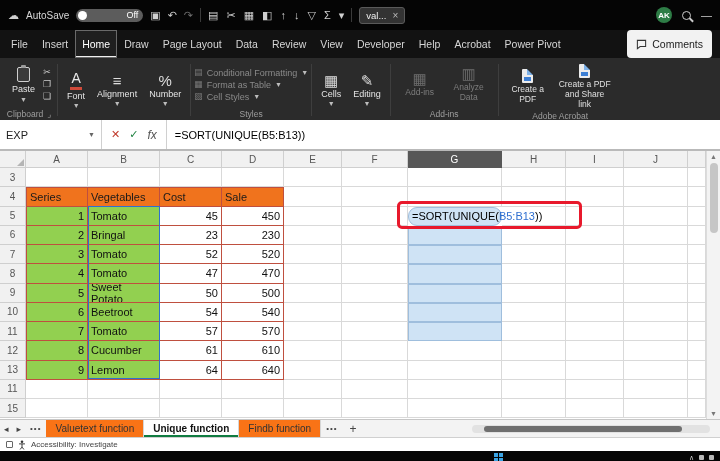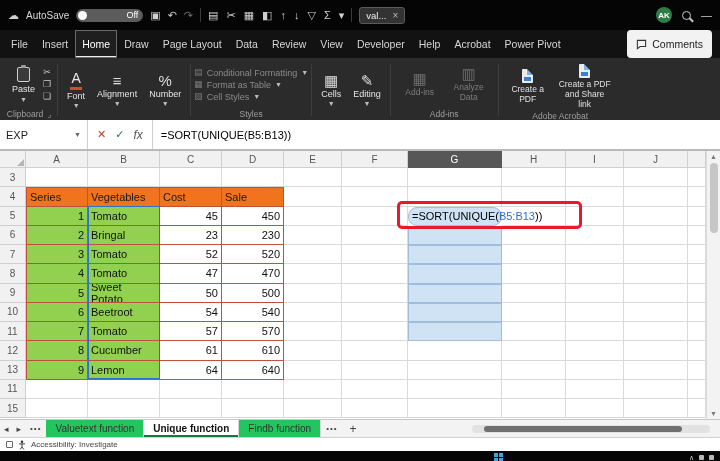--- a/index.html
+++ b/index.html
@@ -52,21 +52,21 @@
   .styles-row .tb-icon{font-size:9px;color:#777;}
   .bigbtn{display:flex;flex-direction:column;align-items:center;justify-content:center;gap:2px;padding:2px 4px;width:46px;text-align:center;}
   .bigbtn .blabel{font-size:8.5px;line-height:1.15;color:#e0e0e0;white-space:normal;}
   .bigbtn.disabled .blabel{color:#7d7d7d;}
   .bigbtn.disabled .big-glyph{color:#6c6c6c;}
   .doc{width:11px;height:14px;background:#ececec;position:relative;border-radius:1px;}
   .doc::before{content:"";position:absolute;top:0;right:0;border:3px solid #2b2b2b;border-left-color:#7fb2e8;border-bottom-color:#7fb2e8;}
   .doc::after{content:"";position:absolute;bottom:2px;left:2px;width:7px;height:4px;background:#3d7fd4;}
   
   .formula-row{height:31px;background:#fff;border-bottom:2px solid #b9b9b9;display:flex;align-items:stretch;}
-  .name-box{width:88px;display:flex;align-items:center;justify-content:space-between;padding:0 6px;border-right:1px solid #d0d0d0;font-size:11px;color:#222;}
+  .name-box{width:102px;display:flex;align-items:center;justify-content:space-between;padding:0 6px;border-right:1px solid #d0d0d0;font-size:11px;color:#222;}
   .nb-chev{font-size:7px;color:#666;}
   .fx-btns{display:flex;align-items:center;gap:9px;padding:0 9px;border-right:1px solid #d0d0d0;}
   .fxb{font-size:11px;line-height:1;}
   .fxb.red{color:#c0392b;}
   .fxb.green{color:#1a7f3c;}
   .fxb.fx{font-style:italic;color:#555;font-size:12px;}
   .formula-input{flex:1;display:flex;align-items:center;padding:0 8px;font-size:11px;color:#000;}
   
   .grid-wrap{position:relative;height:268px;background:#fff;overflow:hidden;}
   .sheet{display:grid;grid-template-rows:17px repeat(13,19.25px);width:706px;}
@@ -89,21 +89,21 @@
   .red-box{position:absolute;left:397px;top:50px;width:185px;height:28px;border:3px solid var(--anno);border-radius:5px;pointer-events:none;z-index:5;}
   .vscroll{position:absolute;right:0;top:0;width:14px;height:100%;background:#f3f3f3;border-left:1px solid #dcdcdc;display:flex;flex-direction:column;align-items:center;}
   .vs-arrow{font-size:7px;color:#777;margin-top:2px;}
   .vs-thumb{width:8px;height:70px;background:#c6c6c6;border-radius:4px;margin-top:3px;}
   .vs-arrow.down{margin-top:auto;margin-bottom:2px;}
   
   .tabrow{height:18px;background:#f3f3f3;border-top:1px solid #c6c6c6;display:flex;align-items:center;}
   .tab-nav{font-size:9px;color:#444;padding:0 4px;}
   .tab-more{font-size:8px;color:#444;padding:0 5px;letter-spacing:1px;}
   #sheet-tabs{display:flex;height:100%;}
-  .stab{height:100%;display:flex;align-items:center;padding:0 9px;font-size:10px;color:#333;border-right:1px solid #d6d6d6;background:#22c55e;white-space:nowrap;}
+  .stab{height:100%;display:flex;align-items:center;padding:0 9px;font-size:10px;color:#333;border-right:1px solid #d6d6d6;background:#f97316;white-space:nowrap;}
   .stab.active{background:#fff;font-weight:bold;color:#111;box-shadow:inset 0 -2px 0 #107c41;}
   .tab-add{font-size:12px;color:#444;padding:0 7px;}
   .hscroll{margin-left:auto;width:238px;height:8px;background:#e2e2e2;border-radius:4px;margin-right:10px;position:relative;}
   .hthumb{position:absolute;left:12px;top:1px;height:6px;width:198px;background:#6f6f6f;border-radius:3px;}
   
   .statusbar{height:14px;background:#fff;border-top:1px solid #d0d0d0;display:flex;align-items:center;gap:5px;padding:0 6px;font-size:8px;color:#444;}
   .sb-grid{width:7px;height:7px;border:1px solid #666;border-radius:1px;}
   
   .taskbar{height:13px;background:#050505;position:relative;}
   .win-logo{position:absolute;left:494px;top:2px;width:9px;height:9px;display:grid;grid-template-columns:4px 4px;grid-template-rows:4px 4px;gap:1px;}

